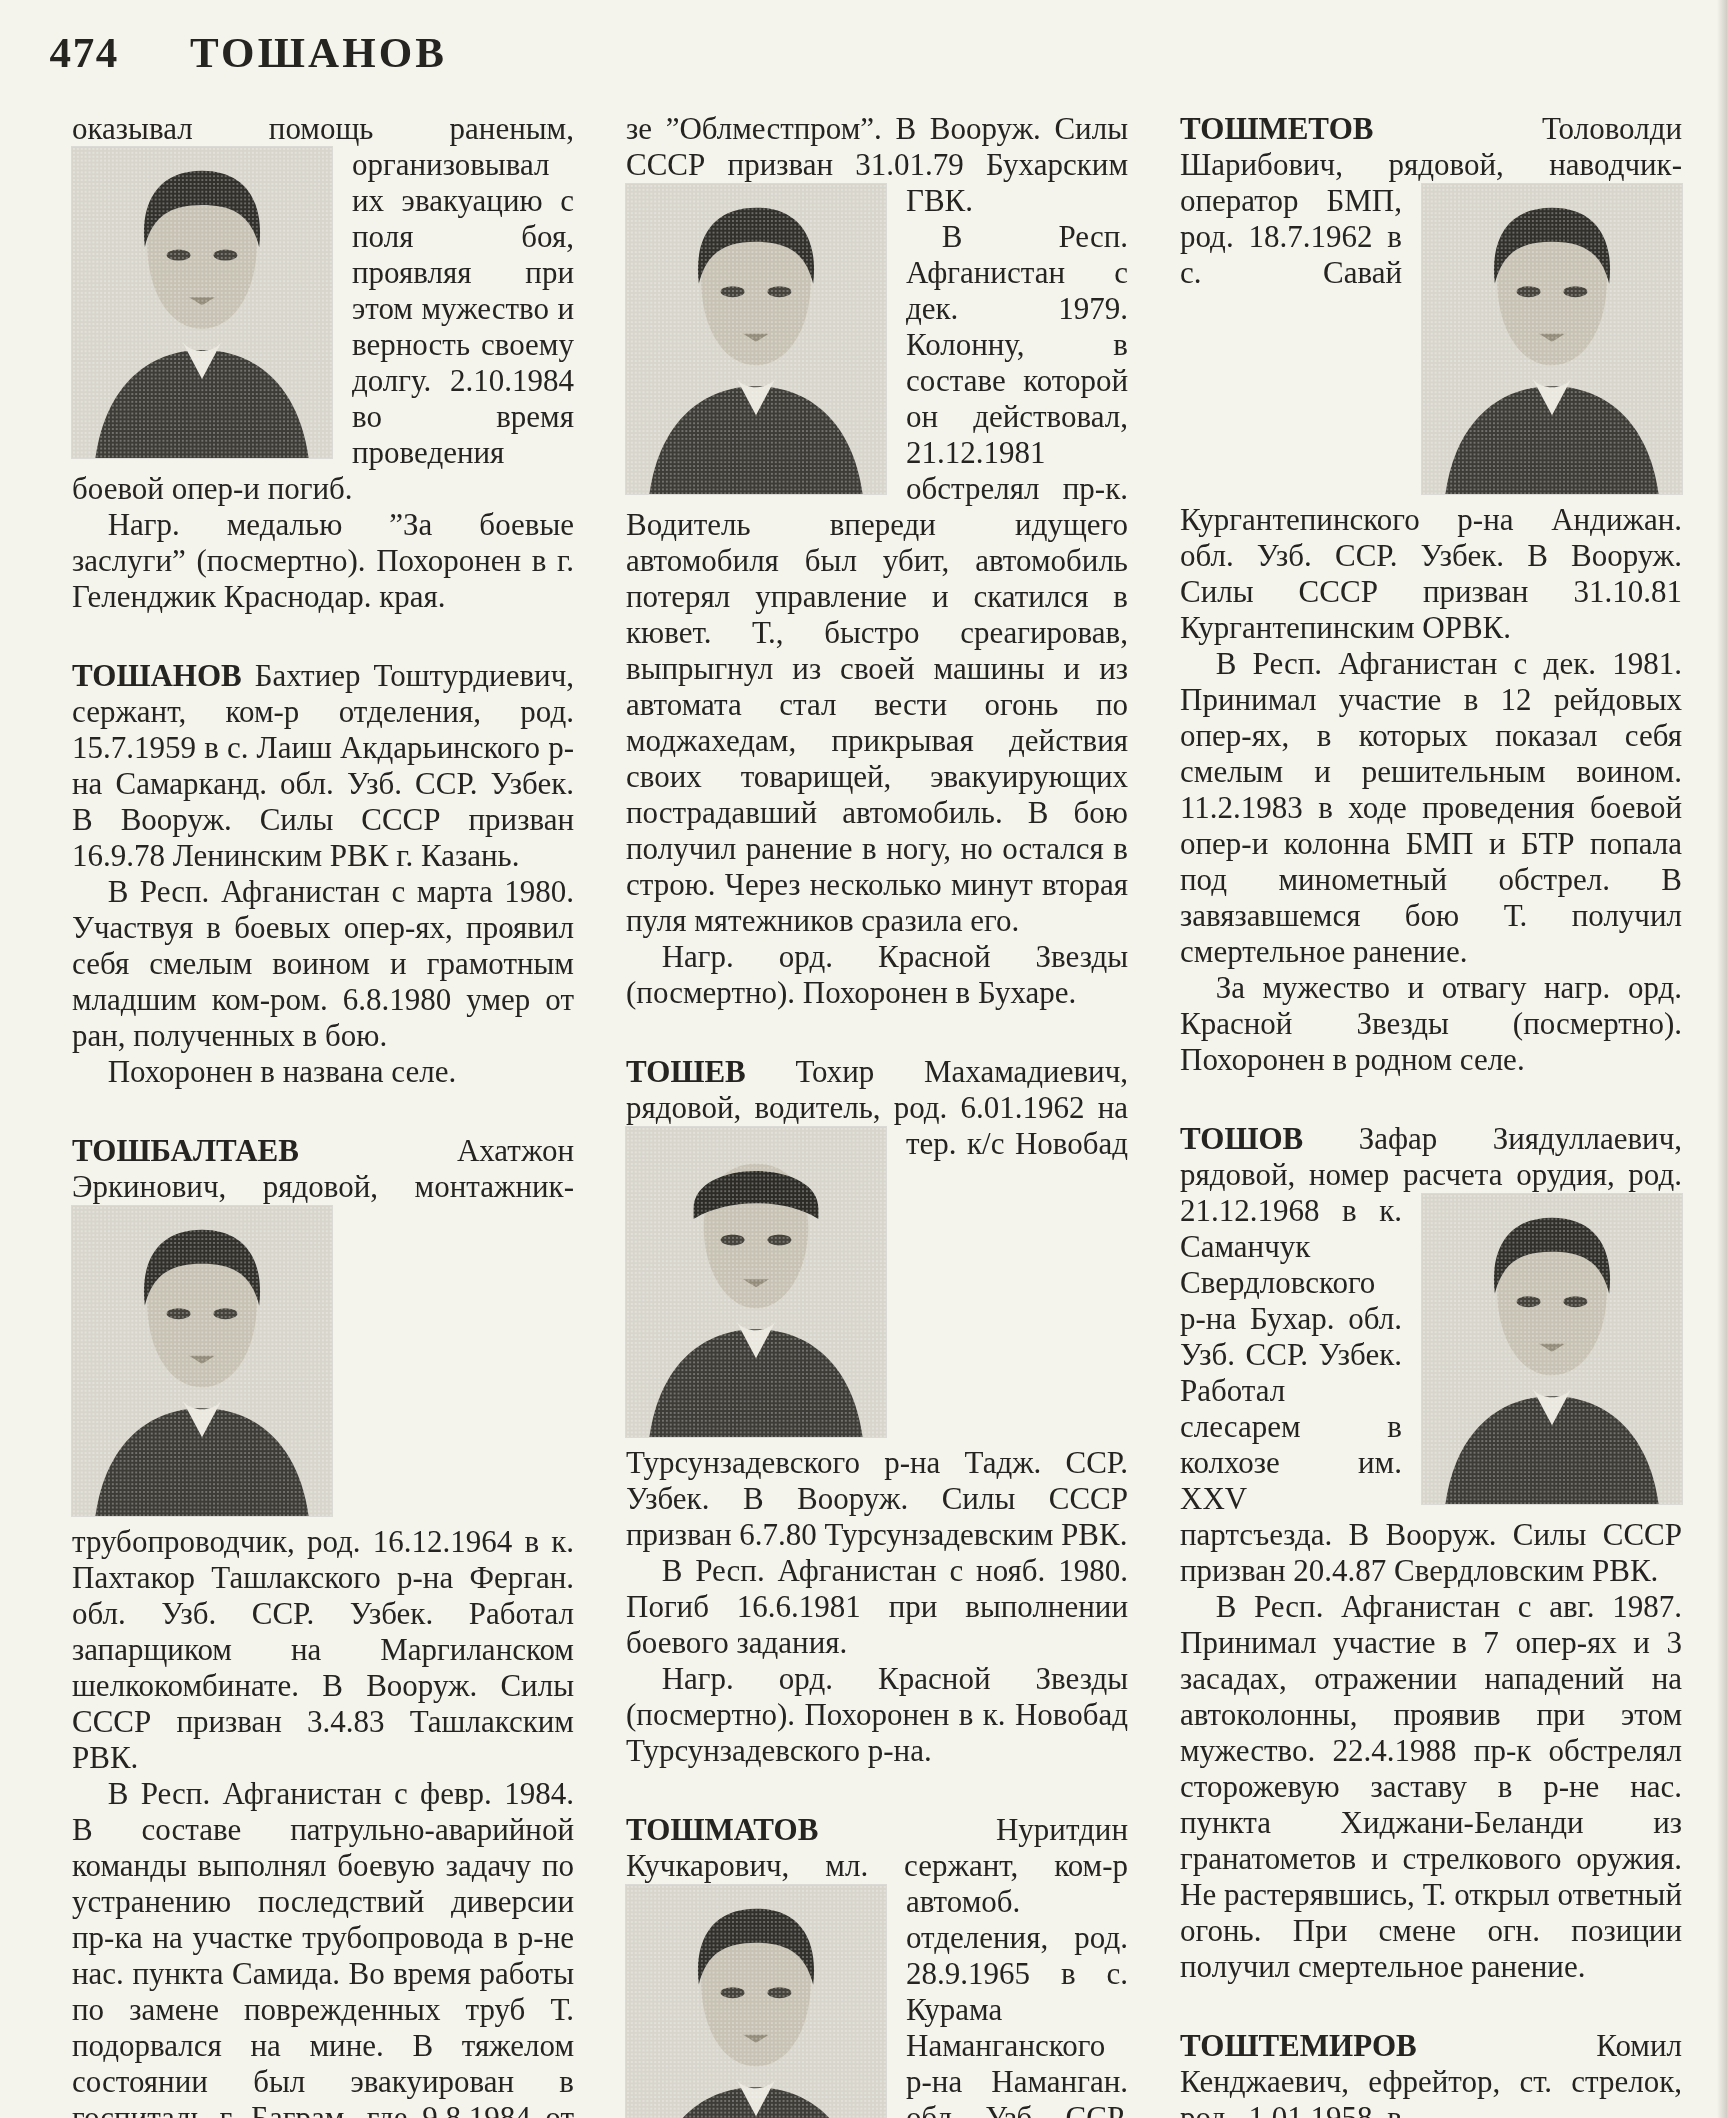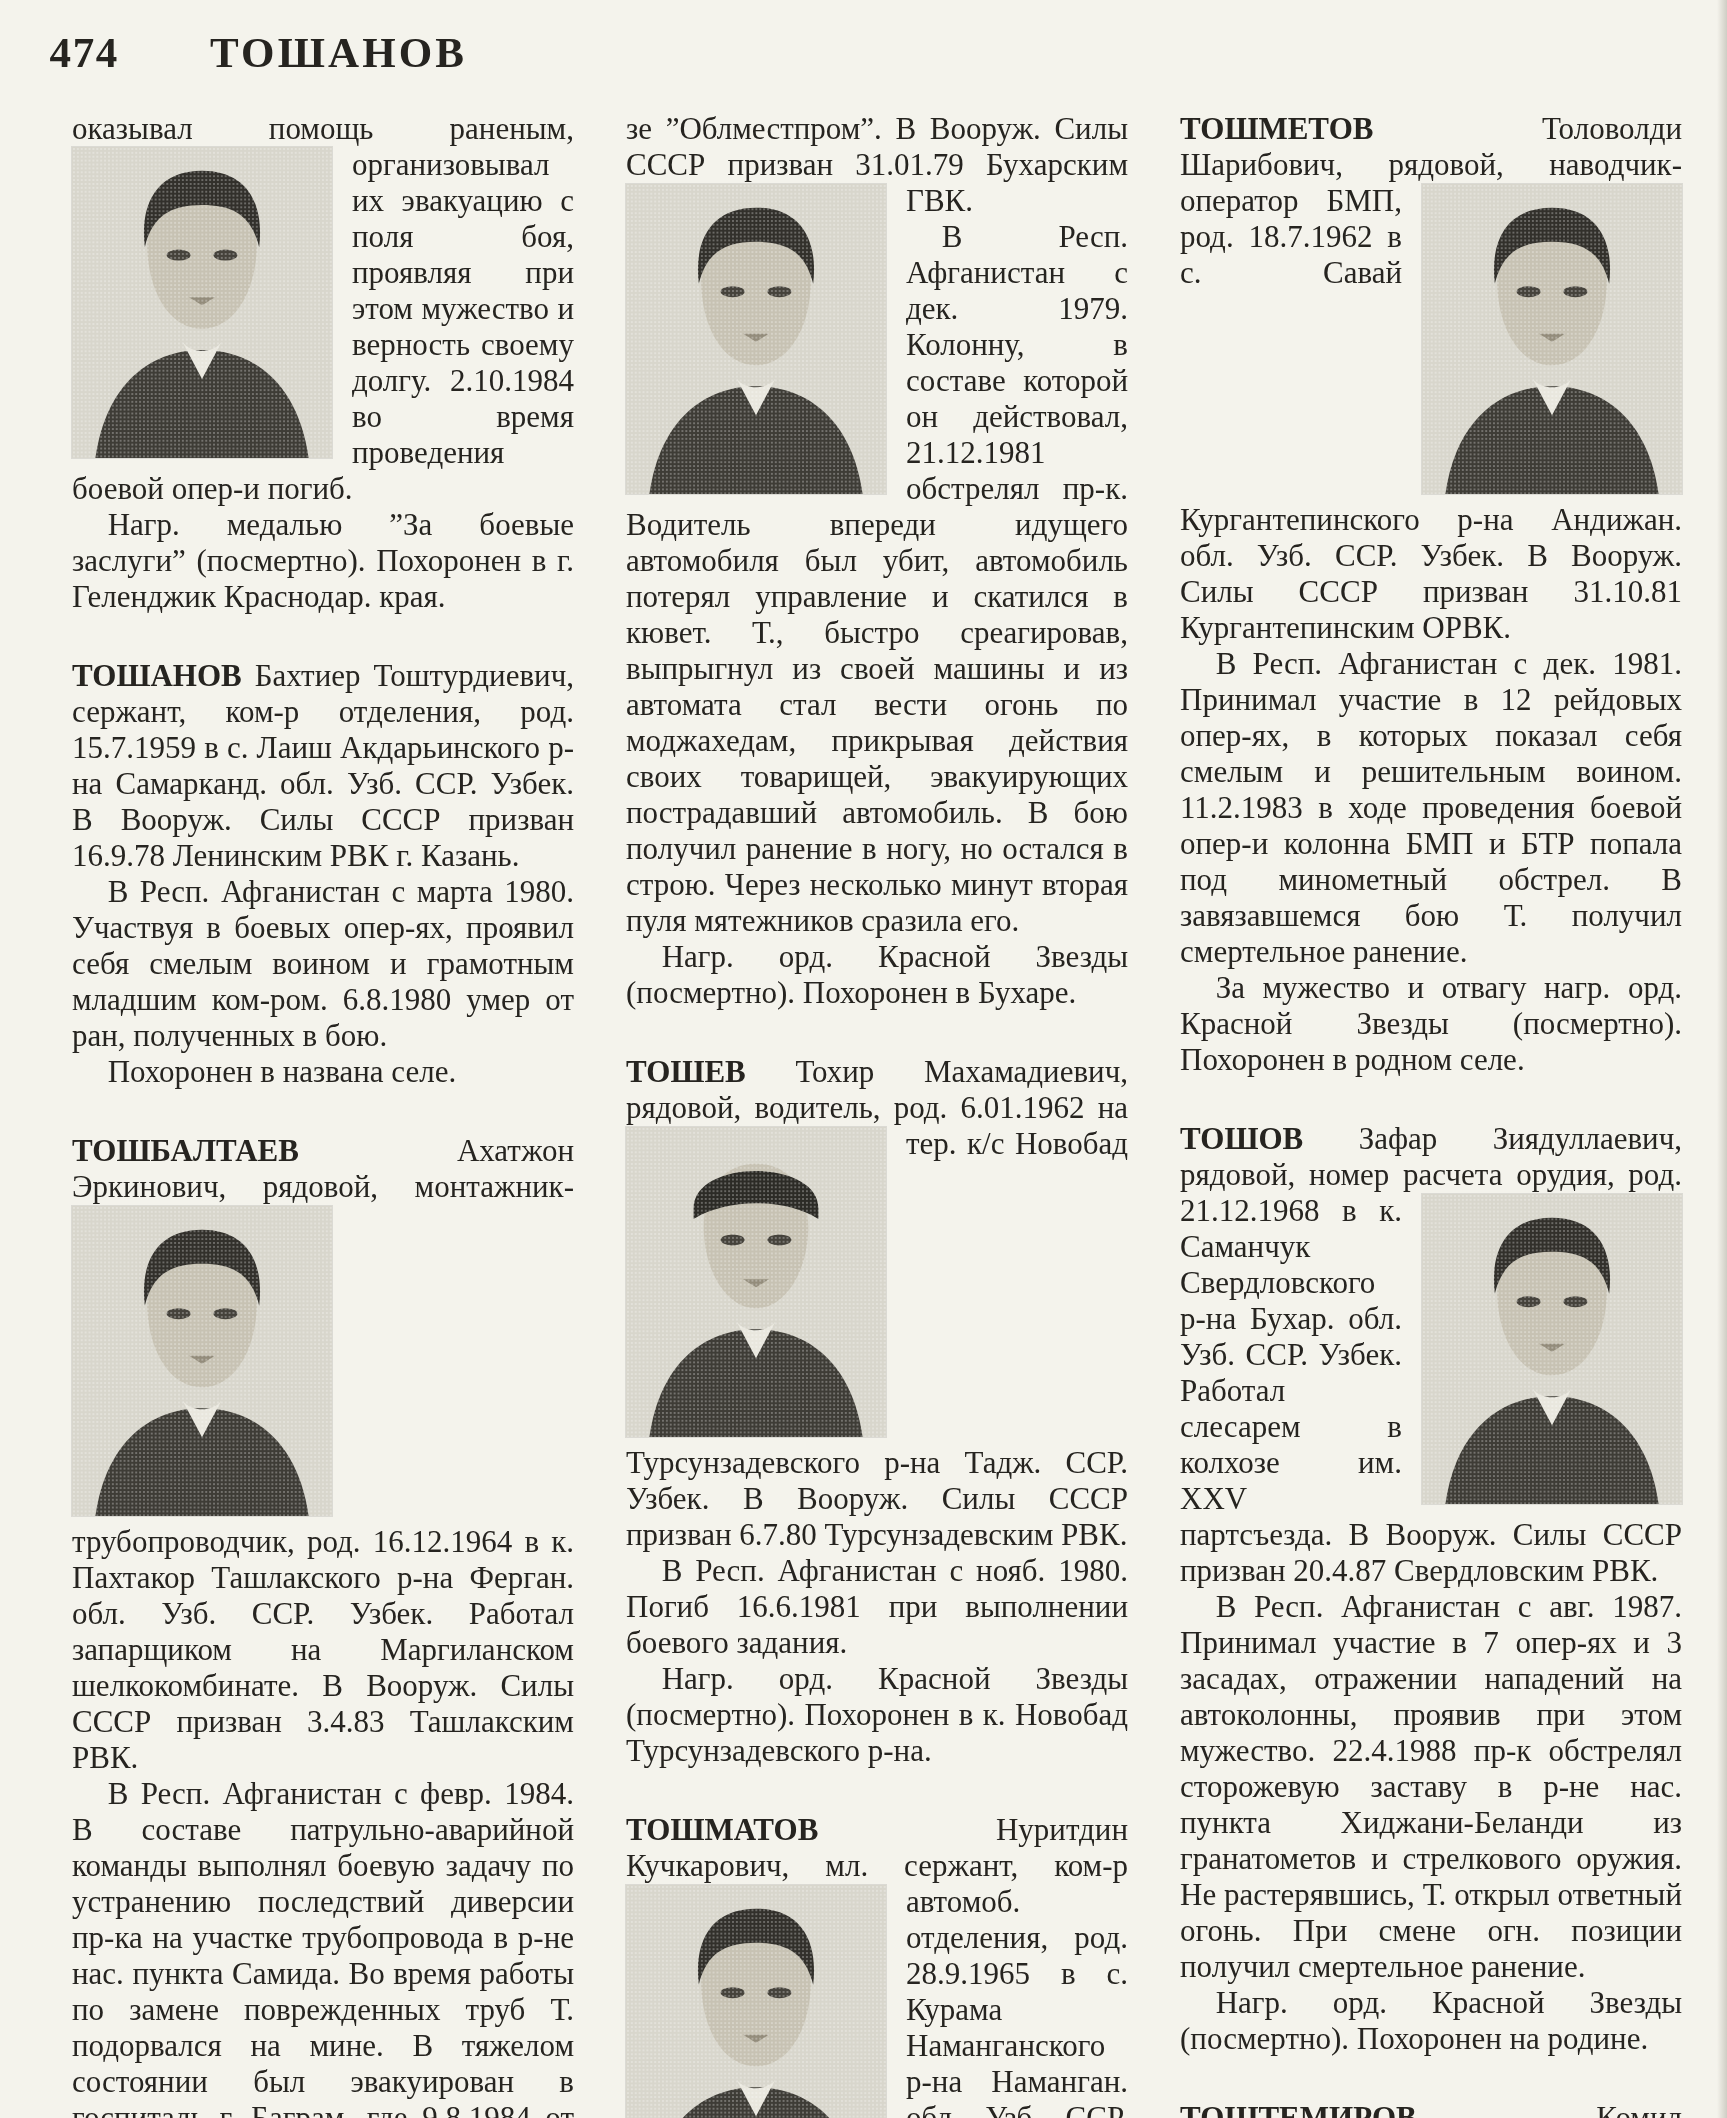--- a/index.html
+++ b/index.html
@@ -4,21 +4,21 @@
 <title>474 ТОШАНОВ</title>
 <style>
   html,body{margin:0;padding:0;}
   body{
     width:1728px;height:2119px;position:relative;overflow:hidden;
     background:#f4f3ec;
     font-family:"Liberation Serif","DejaVu Serif",serif;
     color:#262420;
   }
   .page-inner{padding:23px 45px 0 48px;}
-  .page-header{display:flex;align-items:baseline;margin:4.7px 0 0 1.6px;gap:20px;}
+  .page-header{display:flex;align-items:baseline;margin:4.7px 0 0 1.6px;}
   .page-num{font-size:43px;font-weight:700;letter-spacing:1.6px;}
   .header-word{font-size:43px;font-weight:700;letter-spacing:3.1px;margin-left:71px;}
   .cols{display:flex;gap:28px;margin-top:34px;}
   .col{
     width:526px;flex:0 0 526px;
     font-size:31px;line-height:36px;text-align:justify;
     hyphens:none;
   }
   .entry{margin-top:43px;margin-left:24px;}
   .entry:first-child{margin-top:0;}
@@ -189,21 +189,20 @@
       <div class="entry">
         <div class="pf pf-r off2">
           <div class="ph-box">
               <svg viewBox="0 0 100 118" preserveAspectRatio="none">
                 <use href="#p-plain"></use>
               </svg>
             </div>
         </div>
         <p><b class="nm">ТОШОВ</b><span>Зафар Зиядуллаевич, рядовой, номер расчета орудия, род. 21.12.1968 в к. Саманчук Свердловского р-на Бухар. обл. Узб. ССР. Узбек. Работал слесарем в колхозе им. XXV партсъезда. В Вооруж. Силы СССР призван 20.4.87 Свердловским РВК.</span></p>
         <p class="ind">В Респ. Афганистан с авг. 1987. Принимал участие в 7 опер-ях и 3 засадах, отражении нападений на автоколонны, проявив при этом мужество. 22.4.1988 пр-к обстрелял сторожевую заставу в р-не нас. пункта Хиджани-Беланди из гранатометов и стрелкового оружия. Не растерявшись, Т. открыл ответный огонь. При смене огн. позиции получил смертельное ранение.</p>
-        <p class="ind">Нагр. орд. Красной Звезды (посмертно). Похоронен на родине.</p>
       </div>
 
       <div class="entry">
         <div class="pf pf-r off2">
           
         </div>
         <p><b class="nm">ТОШТЕМИРОВ</b><span>Комил Кенджаевич, ефрейтор, ст. стрелок, род. 1.01.1958 в к. Кенагас Ганчинского р-на Ленинабад. обл. Тадж. ССР. Узбек. Работал в совхозе им. Навои Ганчинского р-на. В Вооруж. Силы СССР призван 18.4.79 Ганчинским РВК.</span></p>
 
       </div>
 

